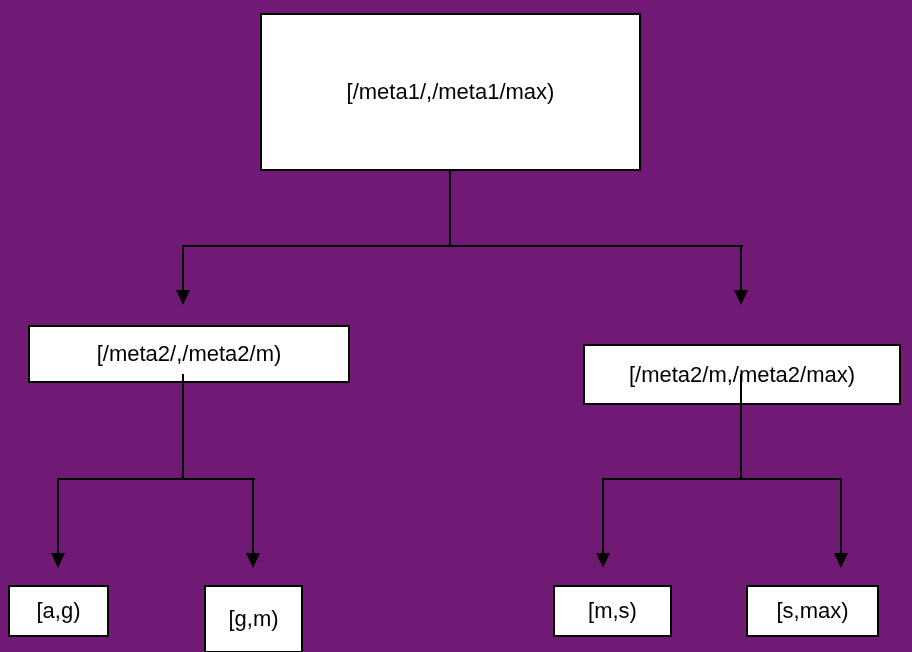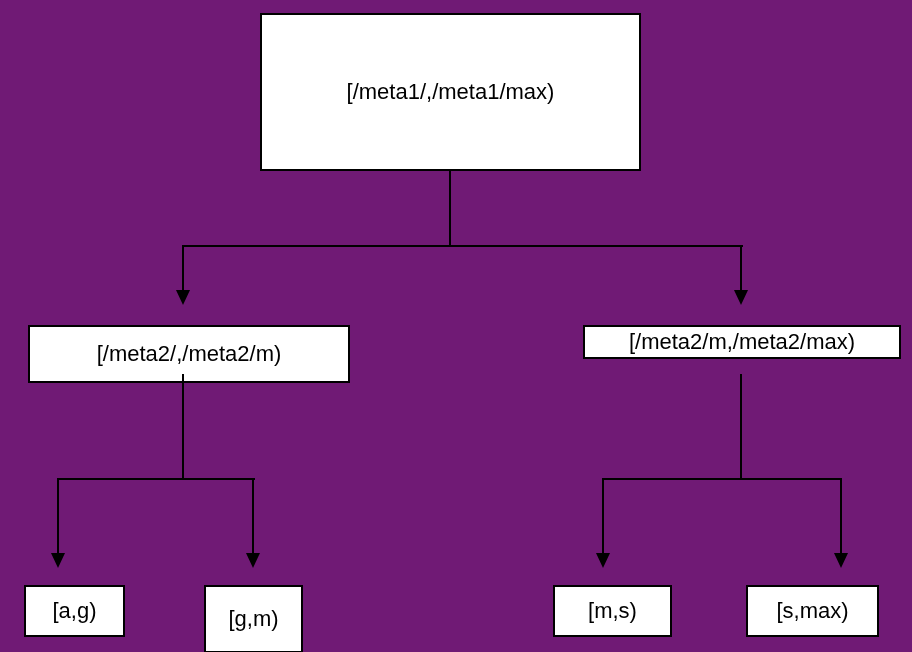--- a/index.html
+++ b/index.html
@@ -38,22 +38,22 @@
     width: 0;
     height: 0;
     border-left: 7px solid transparent;
     border-right: 7px solid transparent;
     border-top: 15px solid #000000;
   }
 
   
   #root-box   { left: 260px; top: 13px;  width: 381px; height: 158px; }
   #l2-left    { left: 28px;  top: 325px; width: 322px; height: 58px; }
-  #l2-right   { left: 583px; top: 325px; width: 318px; height: 34px; }
-  #leaf-0     { left: 24px;   top: 585px; width: 101px; height: 52px; }
+  #l2-right   { left: 583px; top: 344px; width: 318px; height: 61px; }
+  #leaf-0     { left: 8px;   top: 585px; width: 101px; height: 52px; }
   #leaf-1     { left: 204px; top: 585px; width: 99px;  height: 68px; }
   #leaf-2     { left: 553px; top: 585px; width: 119px; height: 52px; }
   #leaf-3     { left: 746px; top: 585px; width: 133px; height: 52px; }
 
   
   #root-stem      { left: 449px; top: 171px; width: 2px;   height: 76px; }
   #split-1        { left: 182px; top: 245px; width: 561px; height: 2px; }
   #drop-l2-left   { left: 182px; top: 245px; width: 2px;   height: 46px; }
   #drop-l2-right  { left: 740px; top: 245px; width: 2px;   height: 46px; }
   #arrow-l2-left  { left: 176px; top: 290px; }

